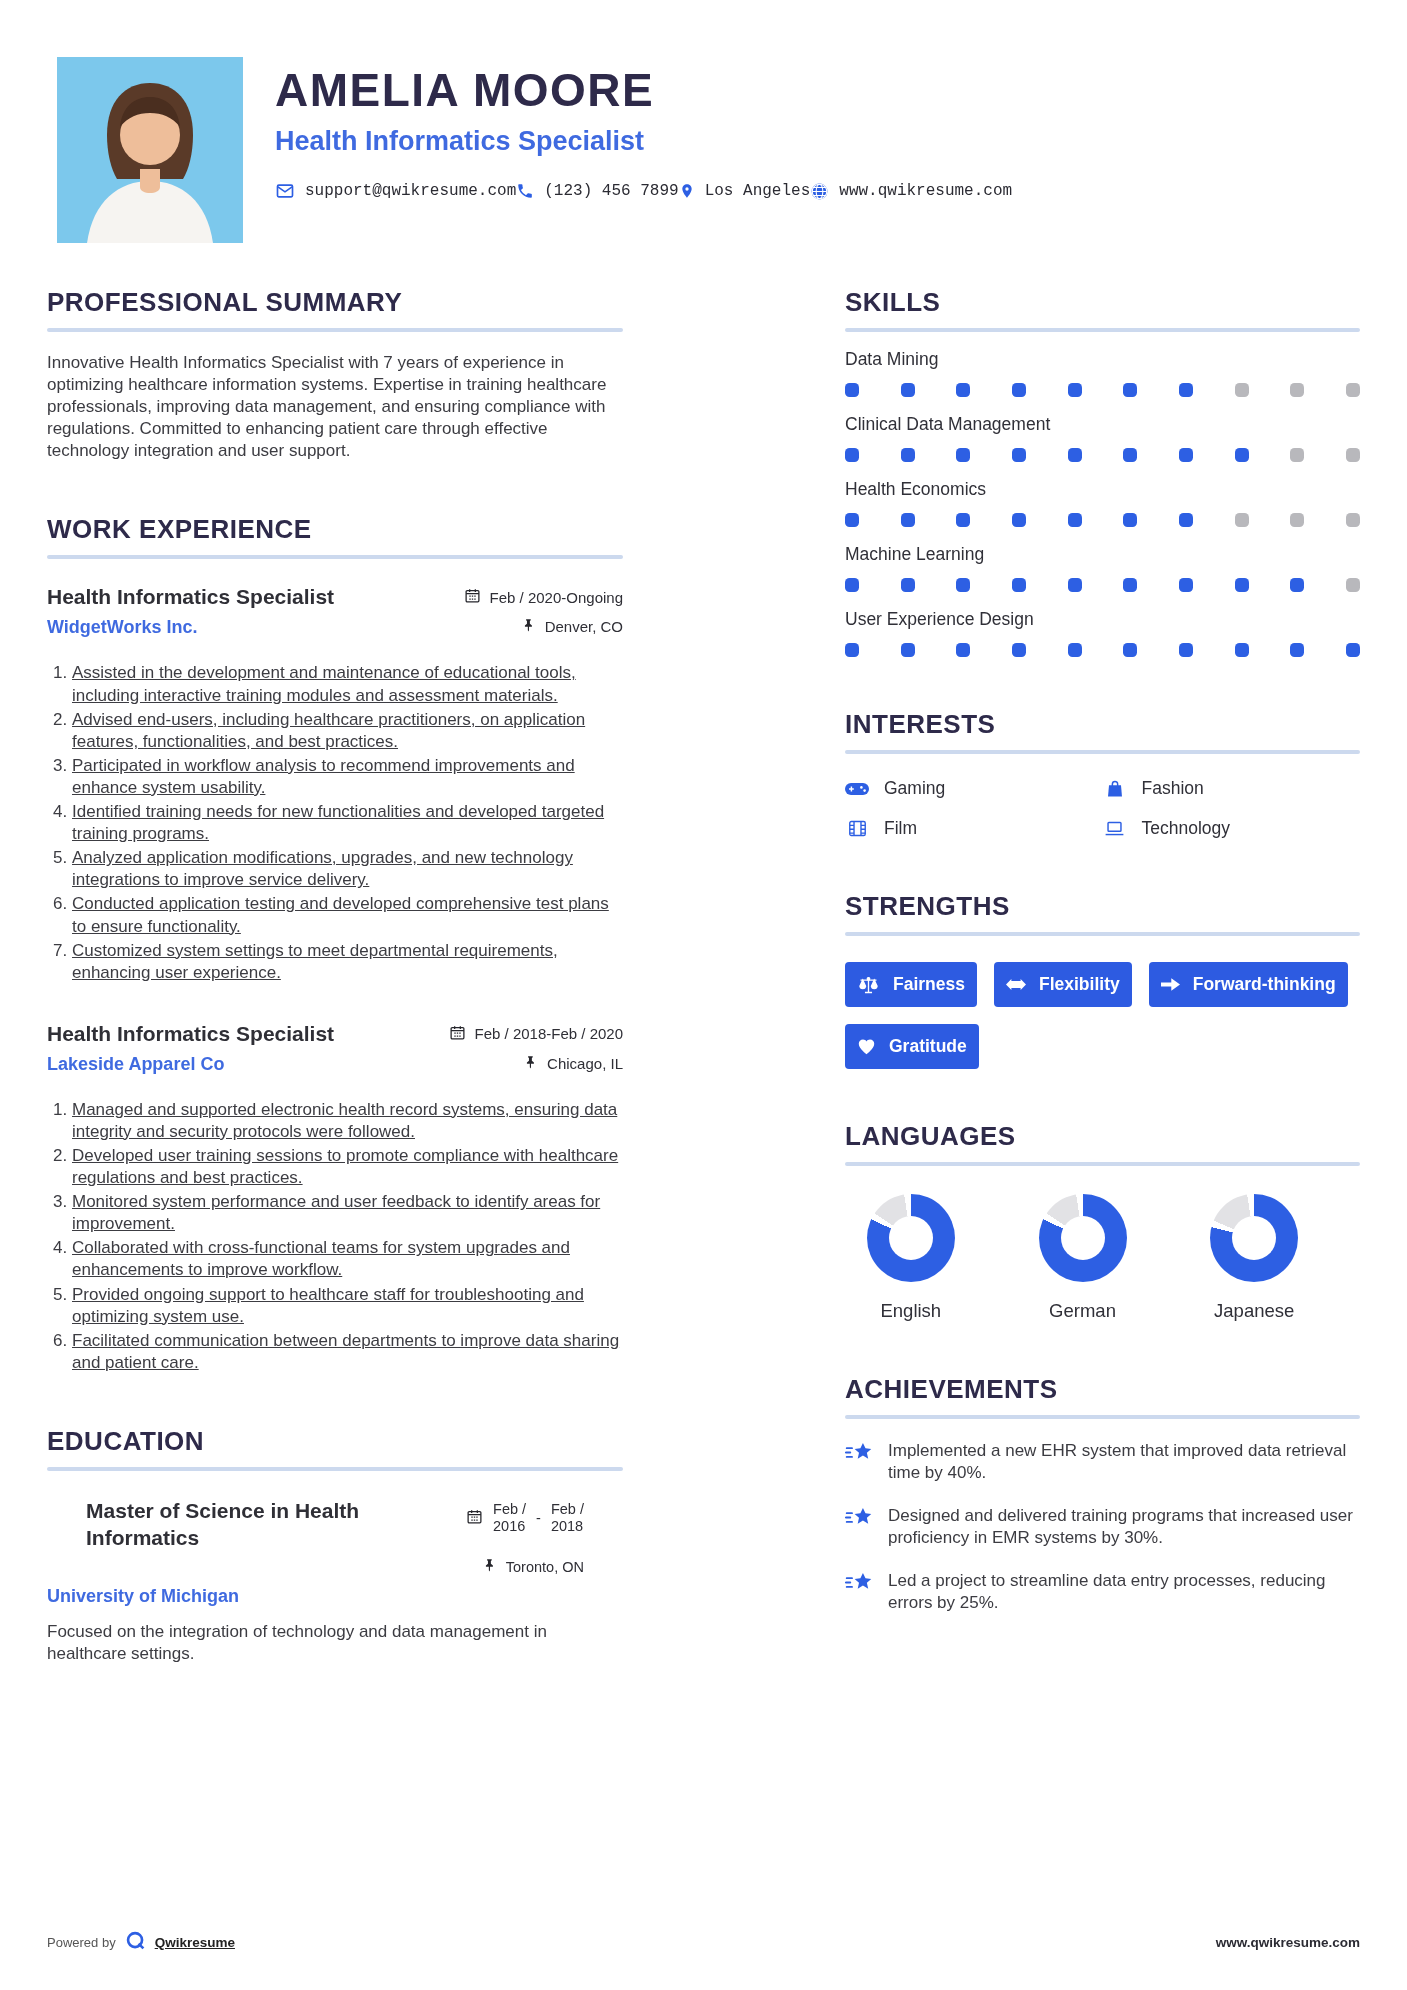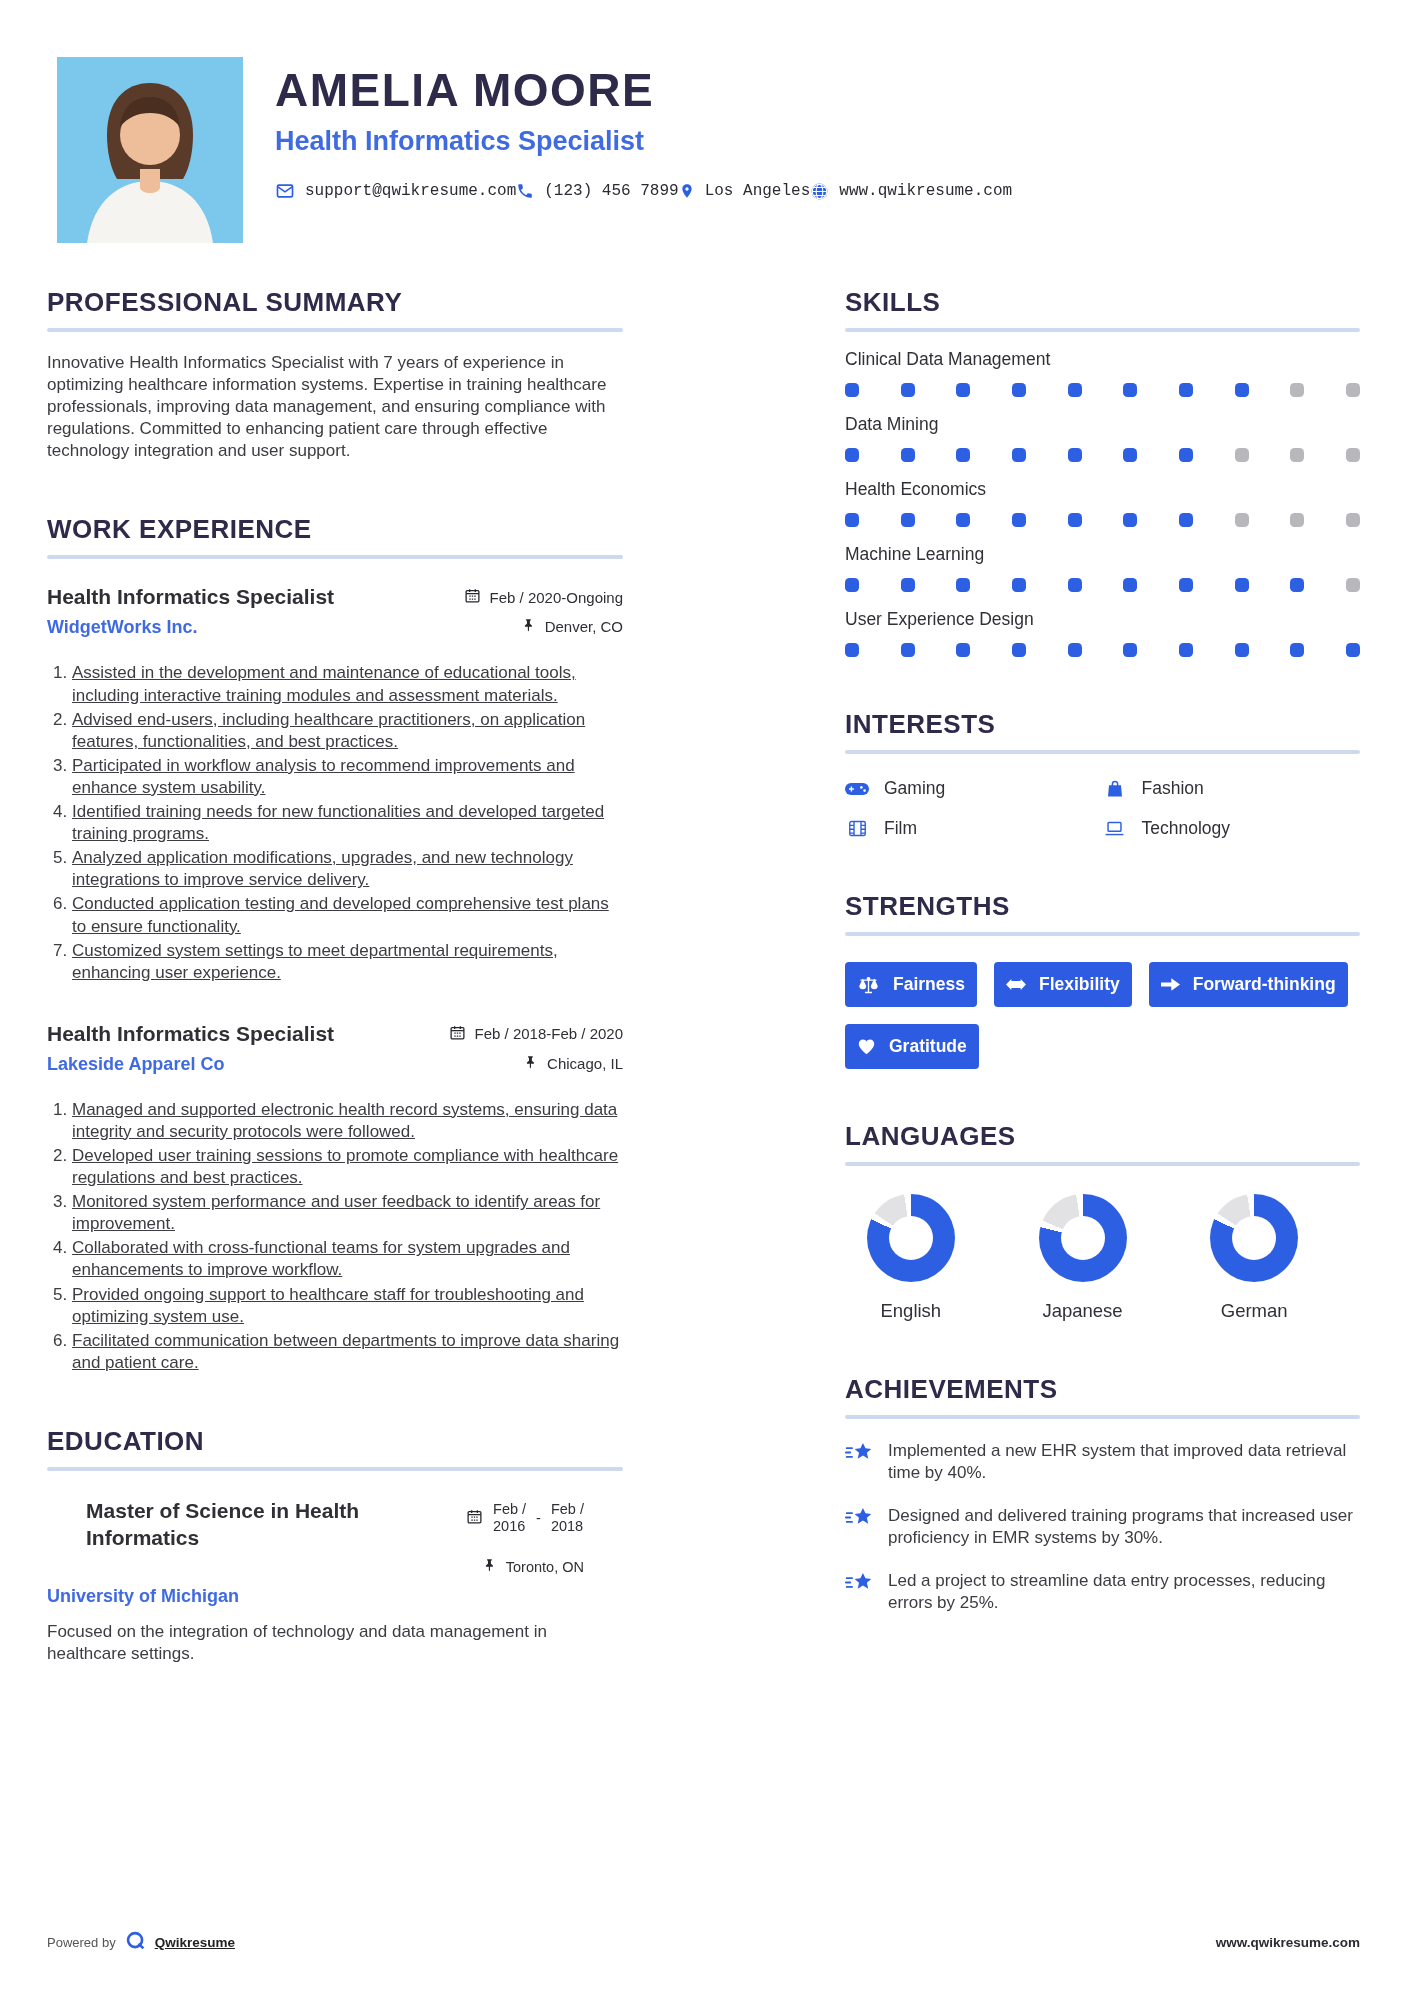--- a/index.html
+++ b/index.html
@@ -262,46 +262,46 @@
   </div>
 
   <div class="col-r">
 
     <section>
       <div class="sec-h">SKILLS</div>
       <div class="sec-bar"></div>
       <div>
 
           <div class="skill">
+            <div class="skill-label">Data Mining</div>
+            <div class="dots">
+              <span class="dot on"></span>
+              <span class="dot on"></span>
+              <span class="dot on"></span>
+              <span class="dot on"></span>
+              <span class="dot on"></span>
+              <span class="dot on"></span>
+              <span class="dot on"></span>
+              <span class="dot"></span>
+              <span class="dot"></span>
+              <span class="dot"></span>
+            </div>
+          </div>
+
+          <div class="skill">
             <div class="skill-label">Clinical Data Management</div>
             <div class="dots">
               <span class="dot on"></span>
               <span class="dot on"></span>
               <span class="dot on"></span>
               <span class="dot on"></span>
               <span class="dot on"></span>
               <span class="dot on"></span>
               <span class="dot on"></span>
               <span class="dot on"></span>
-              <span class="dot"></span>
-              <span class="dot"></span>
-            </div>
-          </div>
-
-          <div class="skill">
-            <div class="skill-label">Data Mining</div>
-            <div class="dots">
-              <span class="dot on"></span>
-              <span class="dot on"></span>
-              <span class="dot on"></span>
-              <span class="dot on"></span>
-              <span class="dot on"></span>
-              <span class="dot on"></span>
-              <span class="dot on"></span>
-              <span class="dot"></span>
               <span class="dot"></span>
               <span class="dot"></span>
             </div>
           </div>
 
           <div class="skill">
             <div class="skill-label">Health Economics</div>
             <div class="dots">
               <span class="dot on"></span>
               <span class="dot on"></span>
@@ -451,27 +451,27 @@
       <div class="sec-h">LANGUAGES</div>
       <div class="sec-bar"></div>
       <div class="langs">
 
           <div class="lang">
             <div class="donut" style="background: conic-gradient(rgb(45, 95, 227) 0%, rgb(45, 95, 227) 82%, rgb(255, 255, 255) 82%, rgb(255, 255, 255) 84.5%, rgb(226, 226, 229) 84.5%, rgb(226, 226, 229) 97.5%, rgb(255, 255, 255) 97.5%, rgb(255, 255, 255) 100%);"></div>
             <div class="lang-name">English</div>
           </div>
 
           <div class="lang">
+            <div class="donut" style="background: conic-gradient(rgb(45, 95, 227) 0%, rgb(45, 95, 227) 82%, rgb(255, 255, 255) 82%, rgb(255, 255, 255) 84.5%, rgb(226, 226, 229) 84.5%, rgb(226, 226, 229) 97.5%, rgb(255, 255, 255) 97.5%, rgb(255, 255, 255) 100%);"></div>
+            <div class="lang-name">German</div>
+          </div>
+
+          <div class="lang">
             <div class="donut" style="background: conic-gradient(rgb(45, 95, 227) 0%, rgb(45, 95, 227) 79%, rgb(255, 255, 255) 79%, rgb(255, 255, 255) 81.5%, rgb(226, 226, 229) 81.5%, rgb(226, 226, 229) 97.5%, rgb(255, 255, 255) 97.5%, rgb(255, 255, 255) 100%);"></div>
             <div class="lang-name">Japanese</div>
-          </div>
-
-          <div class="lang">
-            <div class="donut" style="background: conic-gradient(rgb(45, 95, 227) 0%, rgb(45, 95, 227) 82%, rgb(255, 255, 255) 82%, rgb(255, 255, 255) 84.5%, rgb(226, 226, 229) 84.5%, rgb(226, 226, 229) 97.5%, rgb(255, 255, 255) 97.5%, rgb(255, 255, 255) 100%);"></div>
-            <div class="lang-name">German</div>
           </div>
         </div>
     </section>
 
     <section>
       <div class="sec-h">ACHIEVEMENTS</div>
       <div class="sec-bar"></div>
       <div>
 
           <div class="ach">

